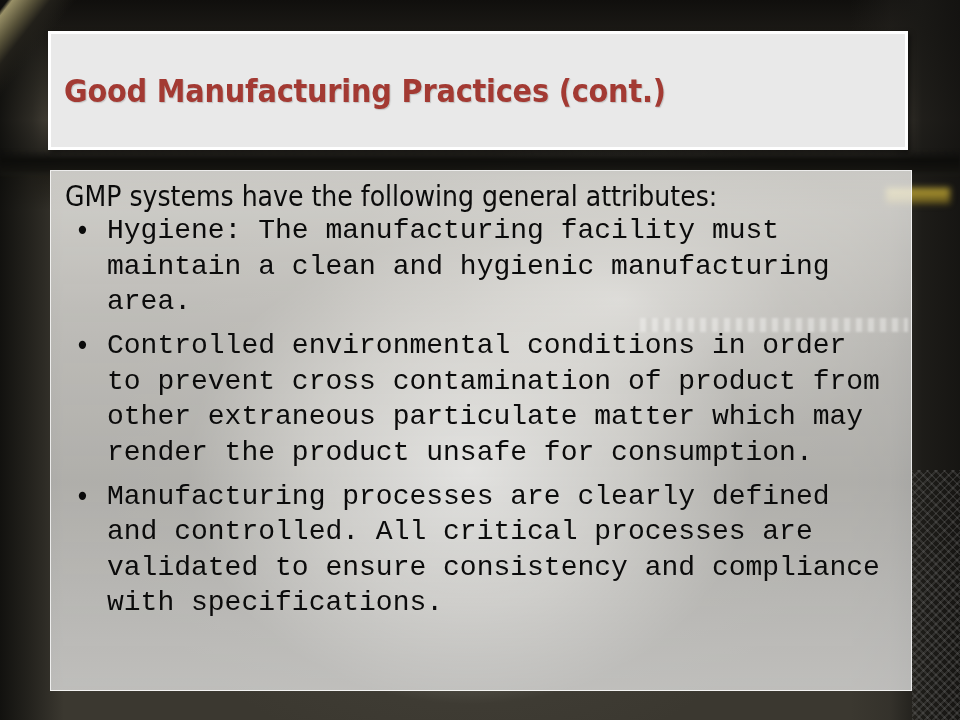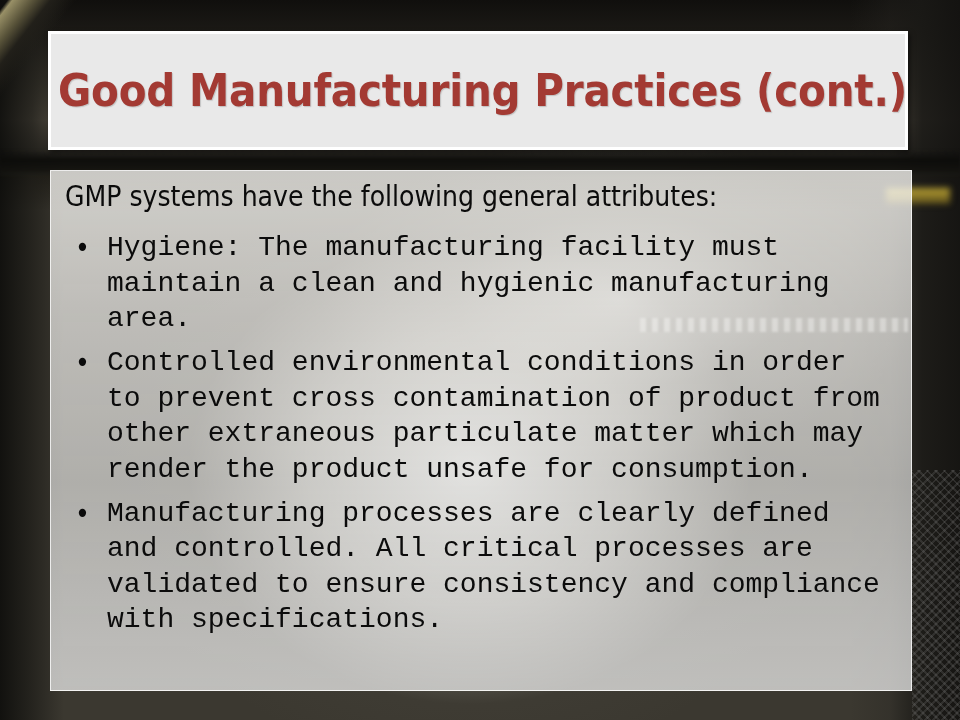--- a/index.html
+++ b/index.html
@@ -75,46 +75,46 @@
     width: 860px; height: 119px;
     background: #e9e9e9;
     border: 3px solid #ffffff;
     box-shadow: 2px 3px 5px rgba(0,0,0,0.55);
     box-sizing: border-box;
     display: flex;
     align-items: center;
   }
   .title-text {
     width: 100%;
-    padding-left: 7px;
+    padding-left: 13px;
     color: #a33a33;
     font-family: "Liberation Sans Narrow", "DejaVu Sans Condensed", "Liberation Sans", sans-serif;
     font-weight: bold;
-    font-size: 45px;
+    font-size: 32px;
     letter-spacing: -0.2px;
     white-space: nowrap;
     text-shadow: 1px 1px 1px rgba(120,120,120,0.35);
   }
 
   
   .content-box {
     position: absolute;
     left: 50px; top: 170px;
     width: 862px; height: 521px;
     box-sizing: border-box;
     border: 1px solid rgba(255,255,255,0.75);
     background: linear-gradient(to bottom, rgba(245,244,240,0.80) 0%, rgba(240,239,236,0.72) 28%, rgba(236,236,234,0.66) 60%, rgba(232,232,231,0.76) 100%);
     padding: 11px 18px 0 12px;
   }
   .lead {
     color: #0b0b0b;
     font-family: "Liberation Sans Narrow", "DejaVu Sans Condensed", "Liberation Sans", sans-serif;
     font-size: 28px;
     line-height: 1.08;
-    margin: 0 0 18px 2px;
+    margin: 0 0 1px 2px;
   }
   .bullets {
     list-style: none;
     margin: 0;
     padding: 0;
   }
   .bullet {
     position: relative;
     padding-left: 44px;
     margin-bottom: 9px;

